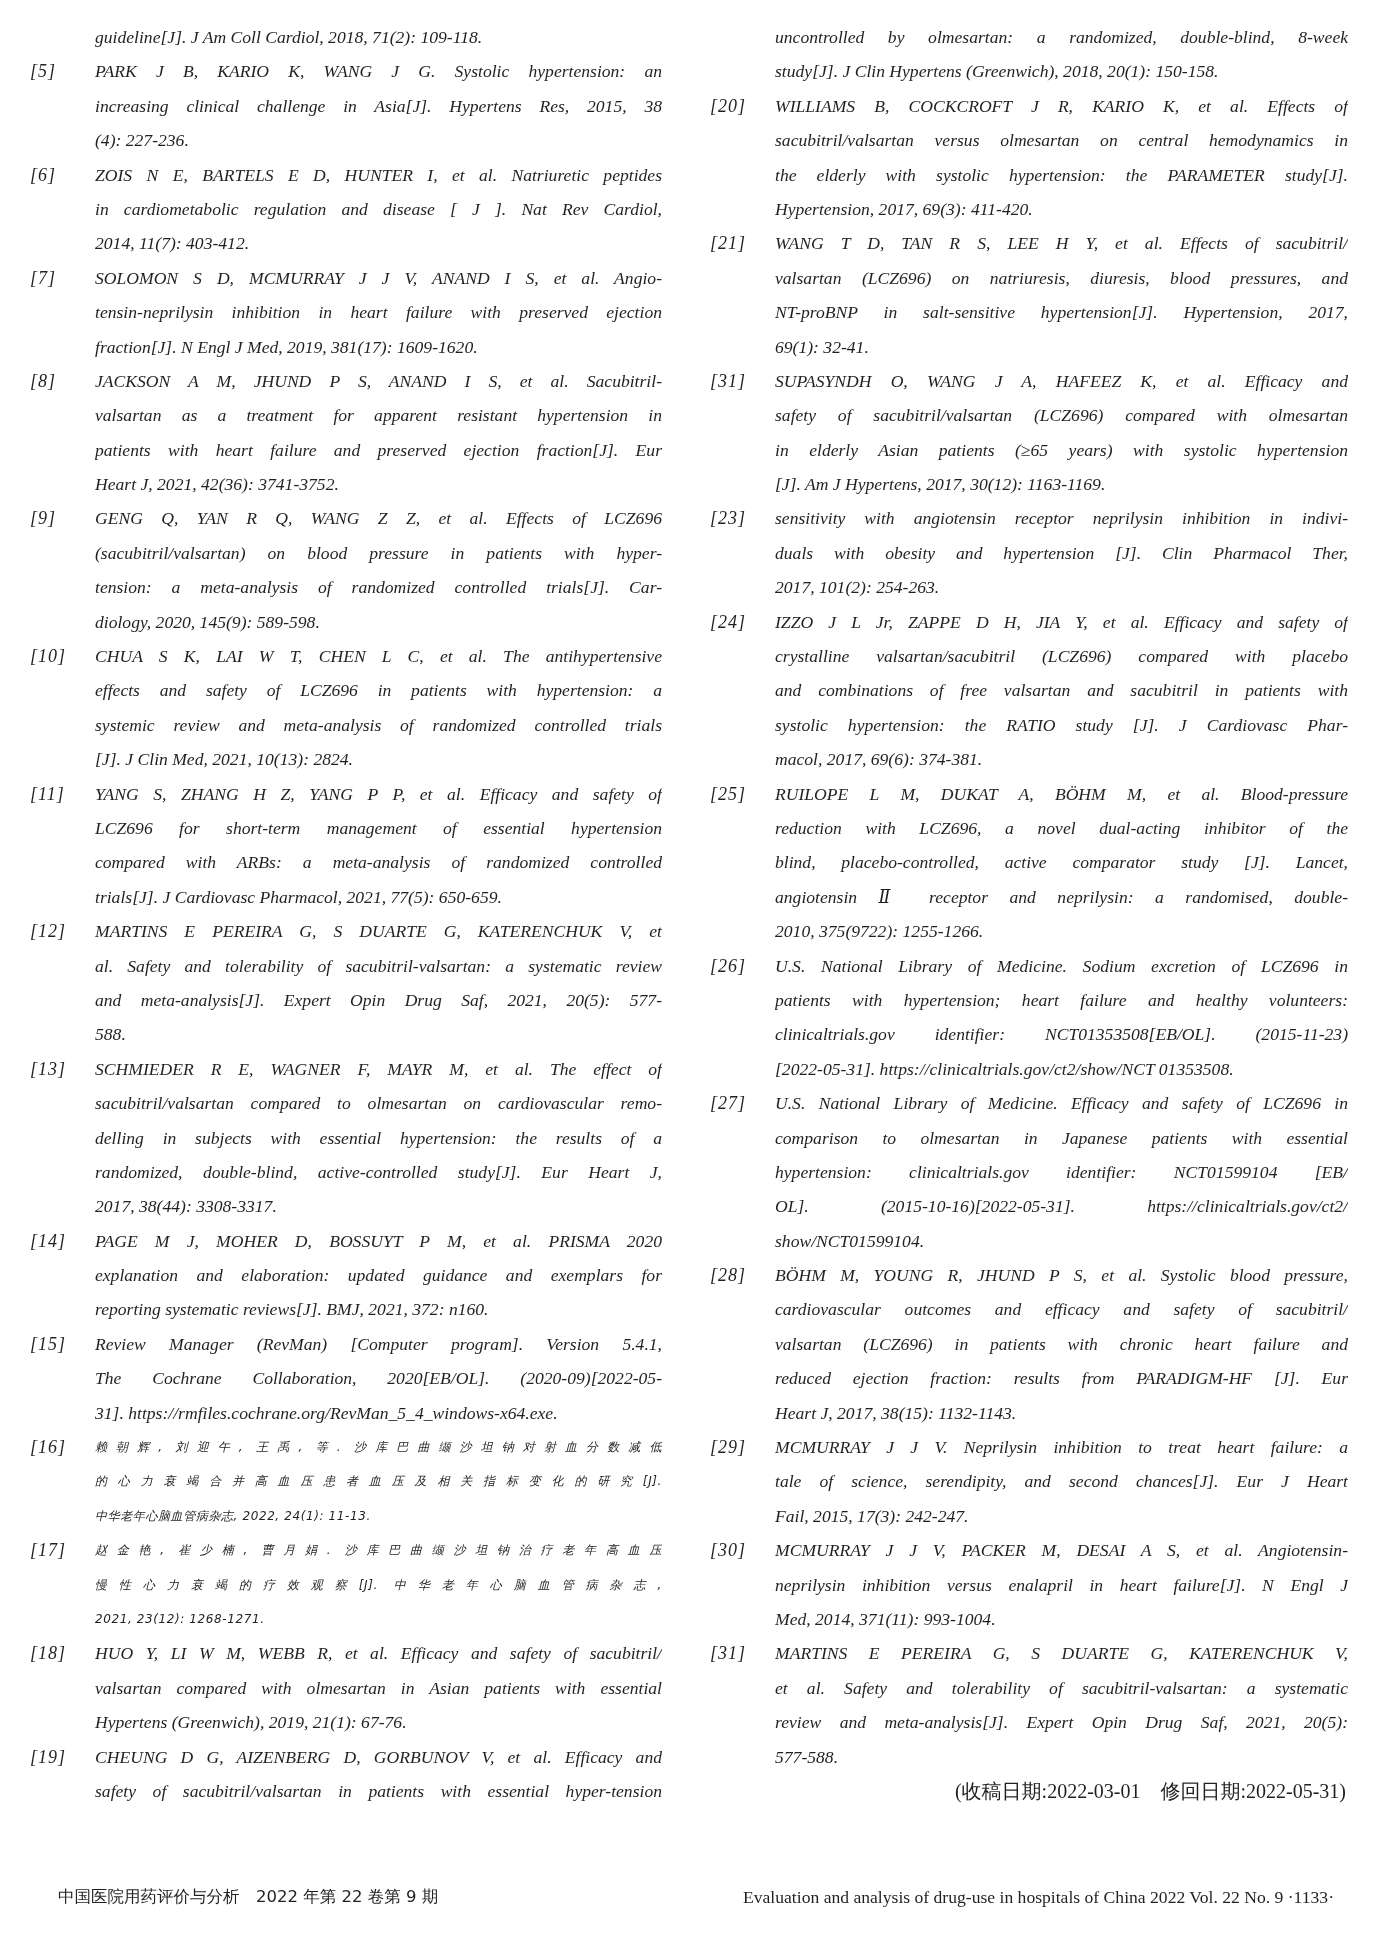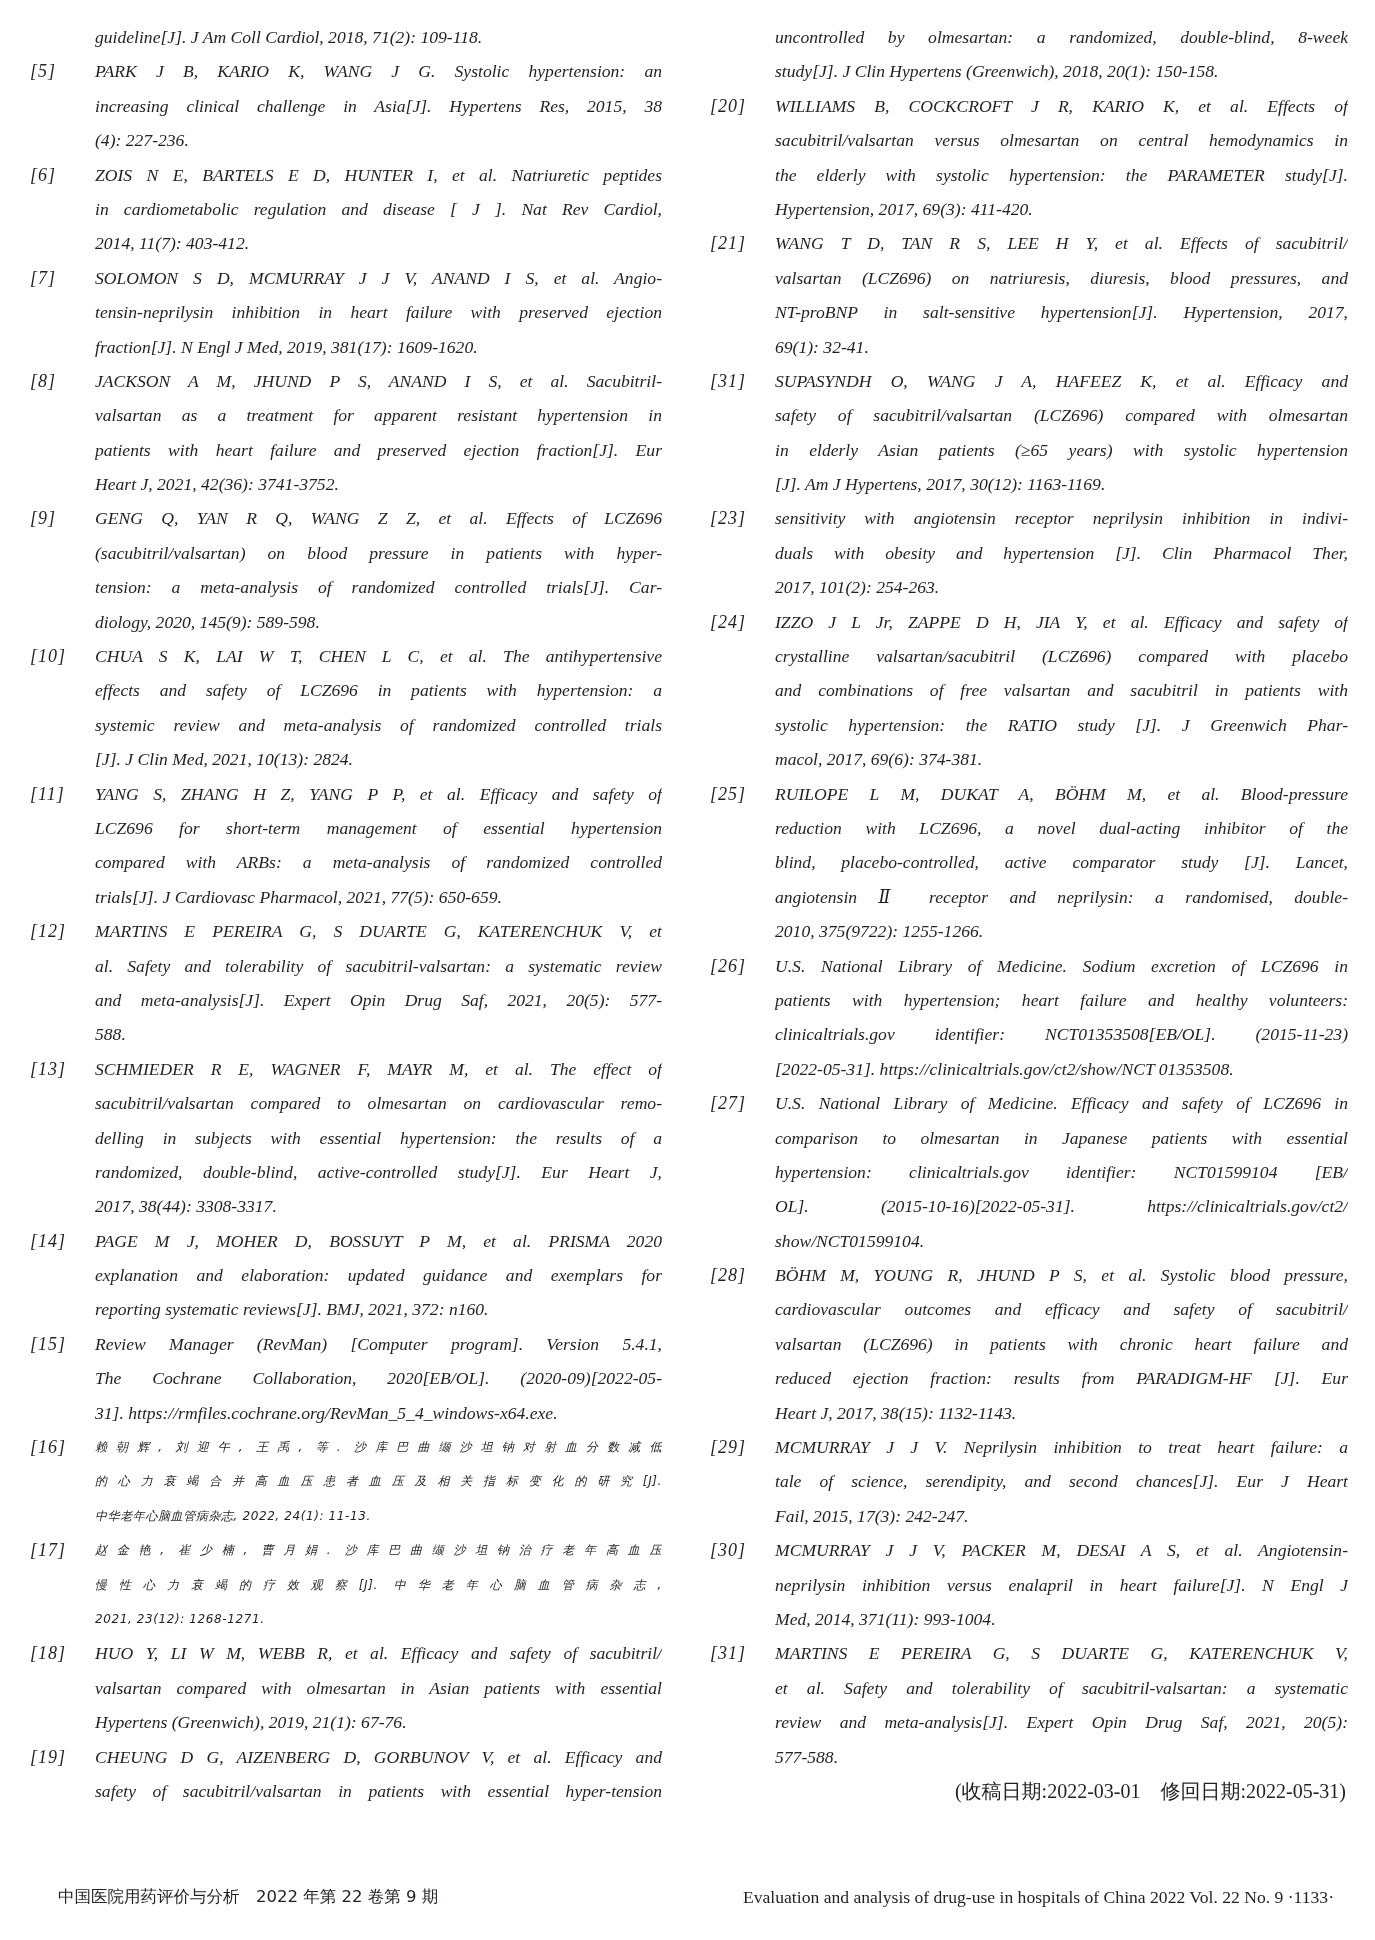--- a/index.html
+++ b/index.html
@@ -158,21 +158,21 @@
         <span class="num">23</span>
         <span class="line">sensitivity with angiotensin receptor neprilysin inhibition in indivi-</span>
         <span class="line">duals with obesity and hypertension [J]. Clin Pharmacol Ther,</span>
         <span class="line last">2017, 101(2): 254-263.</span>
       </div>
       <div class="ref">
         <span class="num">24</span>
         <span class="line">IZZO J L Jr, ZAPPE D H, JIA Y, et al. Efficacy and safety of</span>
         <span class="line">crystalline valsartan/sacubitril (LCZ696) compared with placebo</span>
         <span class="line">and combinations of free valsartan and sacubitril in patients with</span>
-        <span class="line">systolic hypertension: the RATIO study [J]. J Greenwich Phar-</span>
+        <span class="line">systolic hypertension: the RATIO study [J]. J Cardiovasc Phar-</span>
         <span class="line last">macol, 2017, 69(6): 374-381.</span>
       </div>
       <div class="ref">
         <span class="num">25</span>
         <span class="line">RUILOPE L M, DUKAT A, BÖHM M, et al. Blood-pressure</span>
         <span class="line">reduction with LCZ696, a novel dual-acting inhibitor of the</span>
         <span class="line">blind, placebo-controlled, active comparator study [J]. Lancet,</span>
         <span class="line">angiotensin Ⅱ receptor and neprilysin: a randomised, double-</span>
         <span class="line last">2010, 375(9722): 1255-1266.</span>
       </div>

